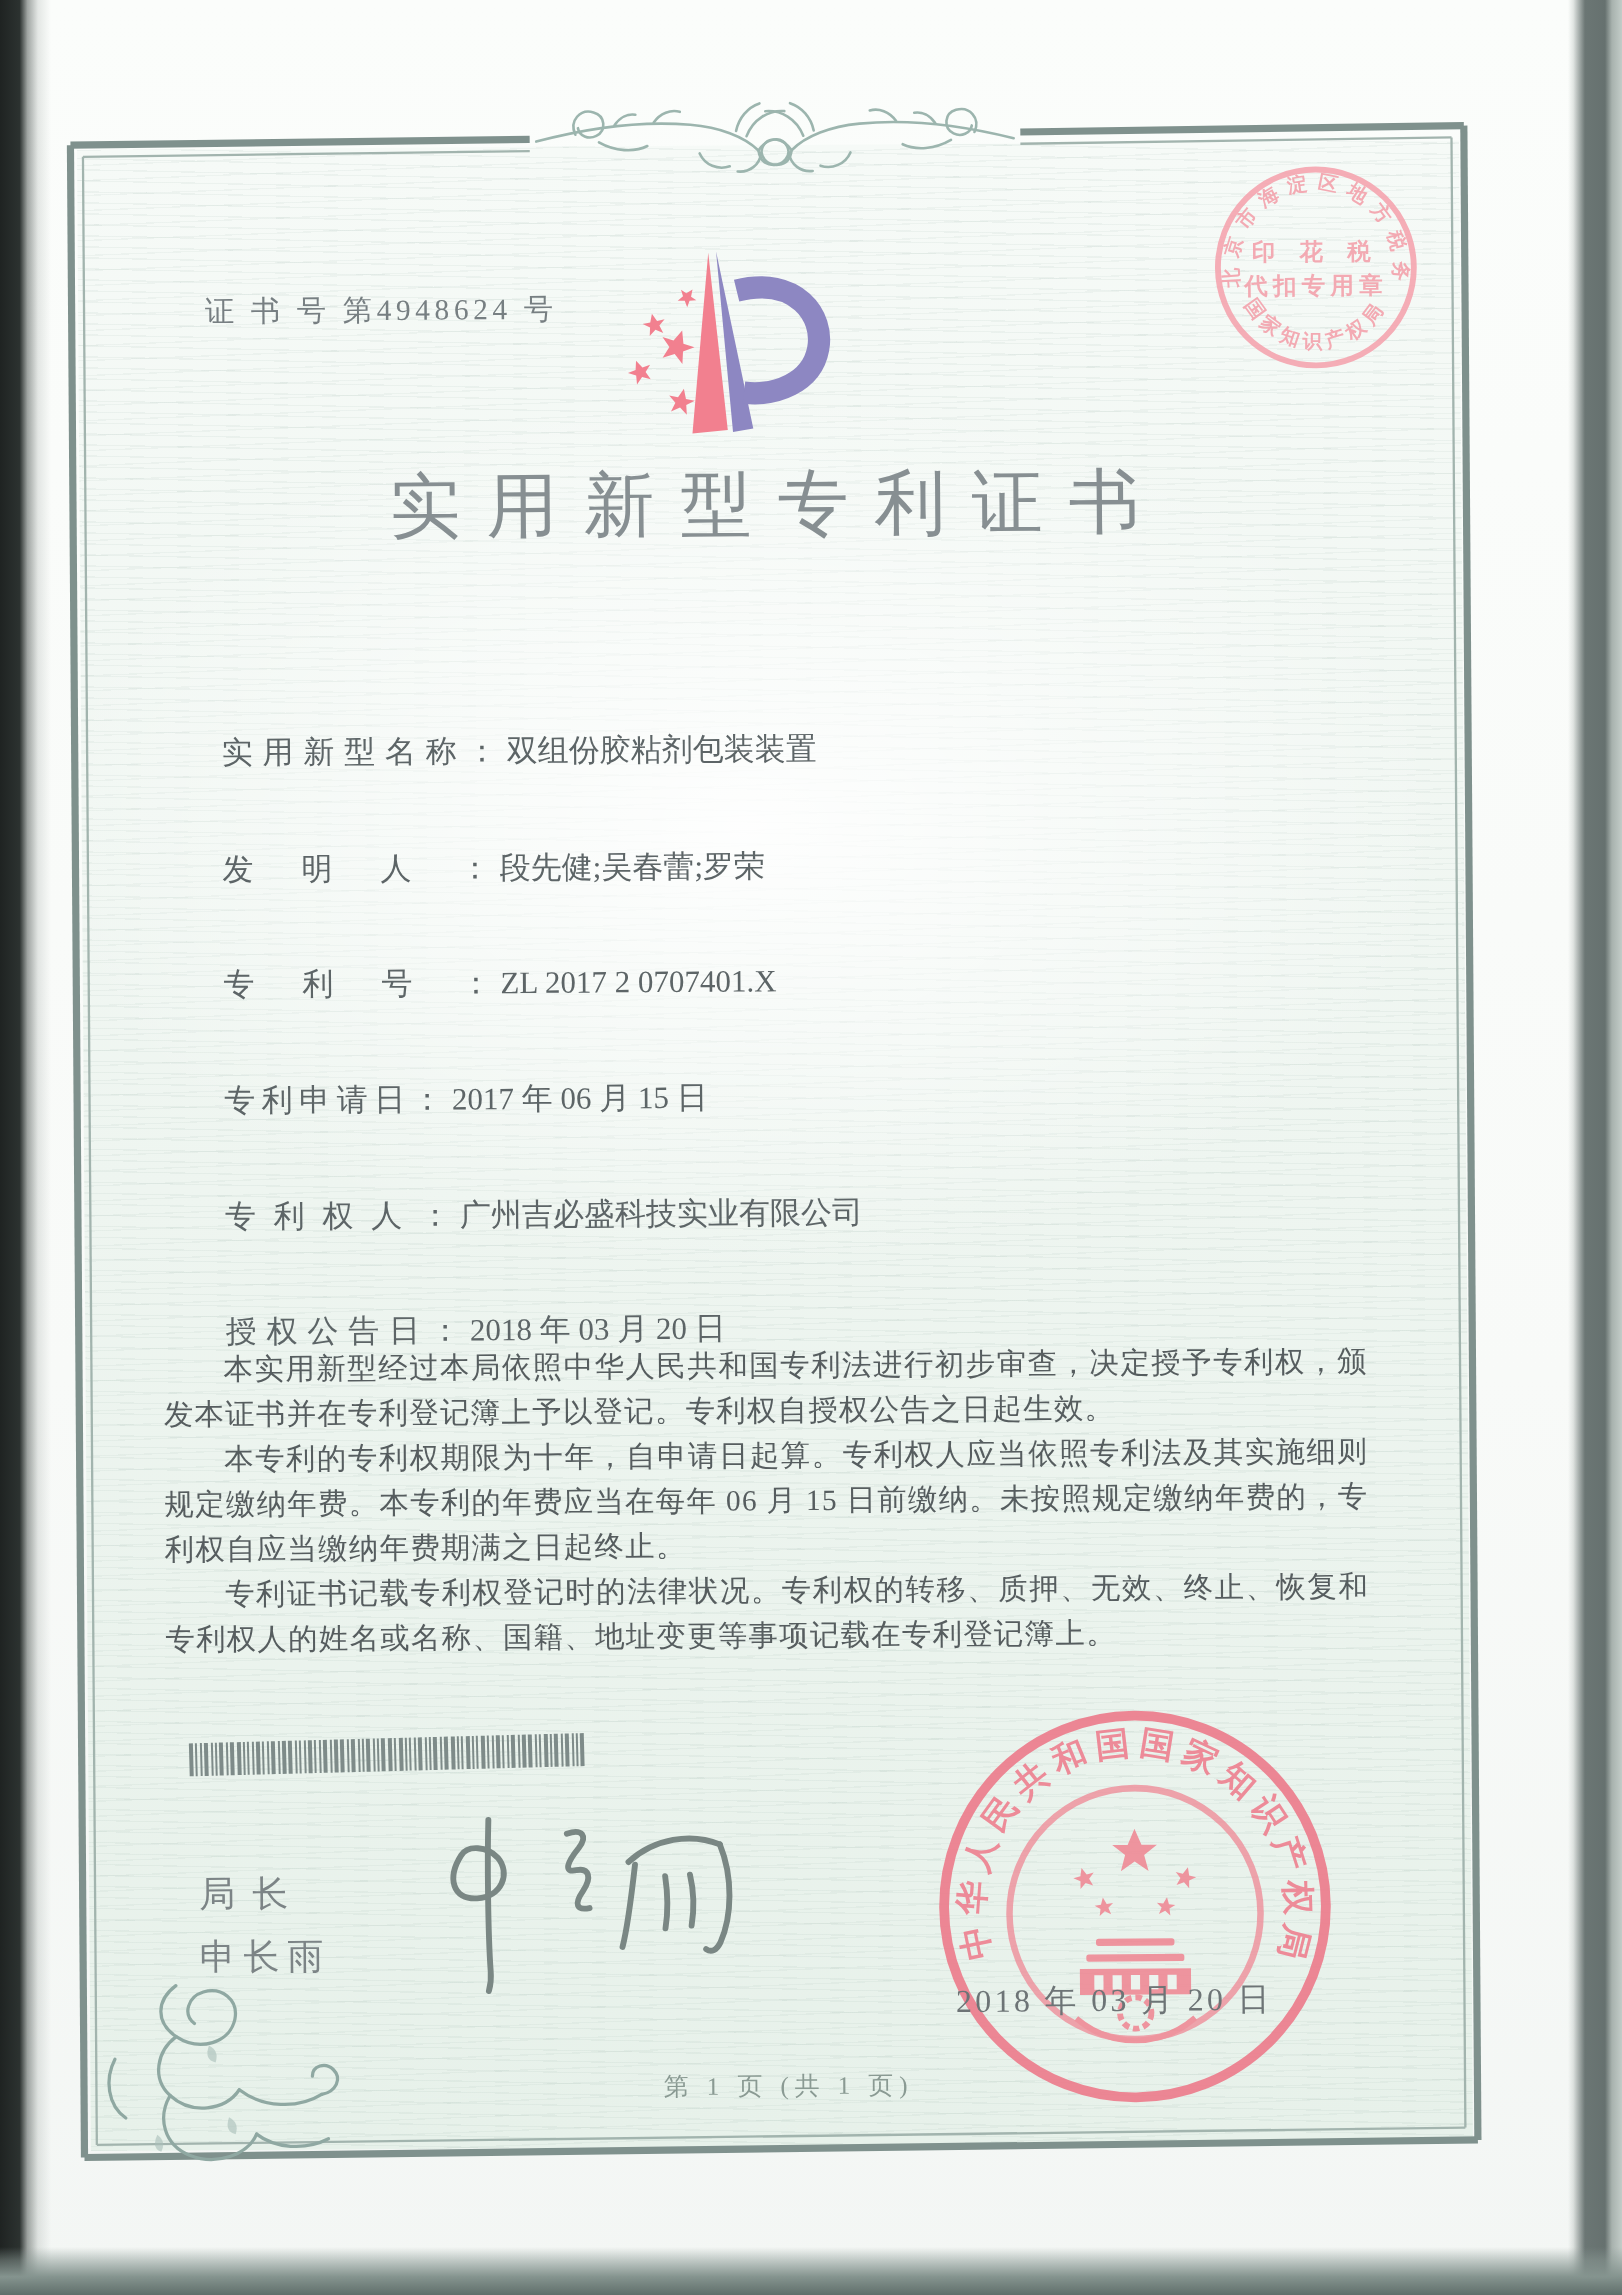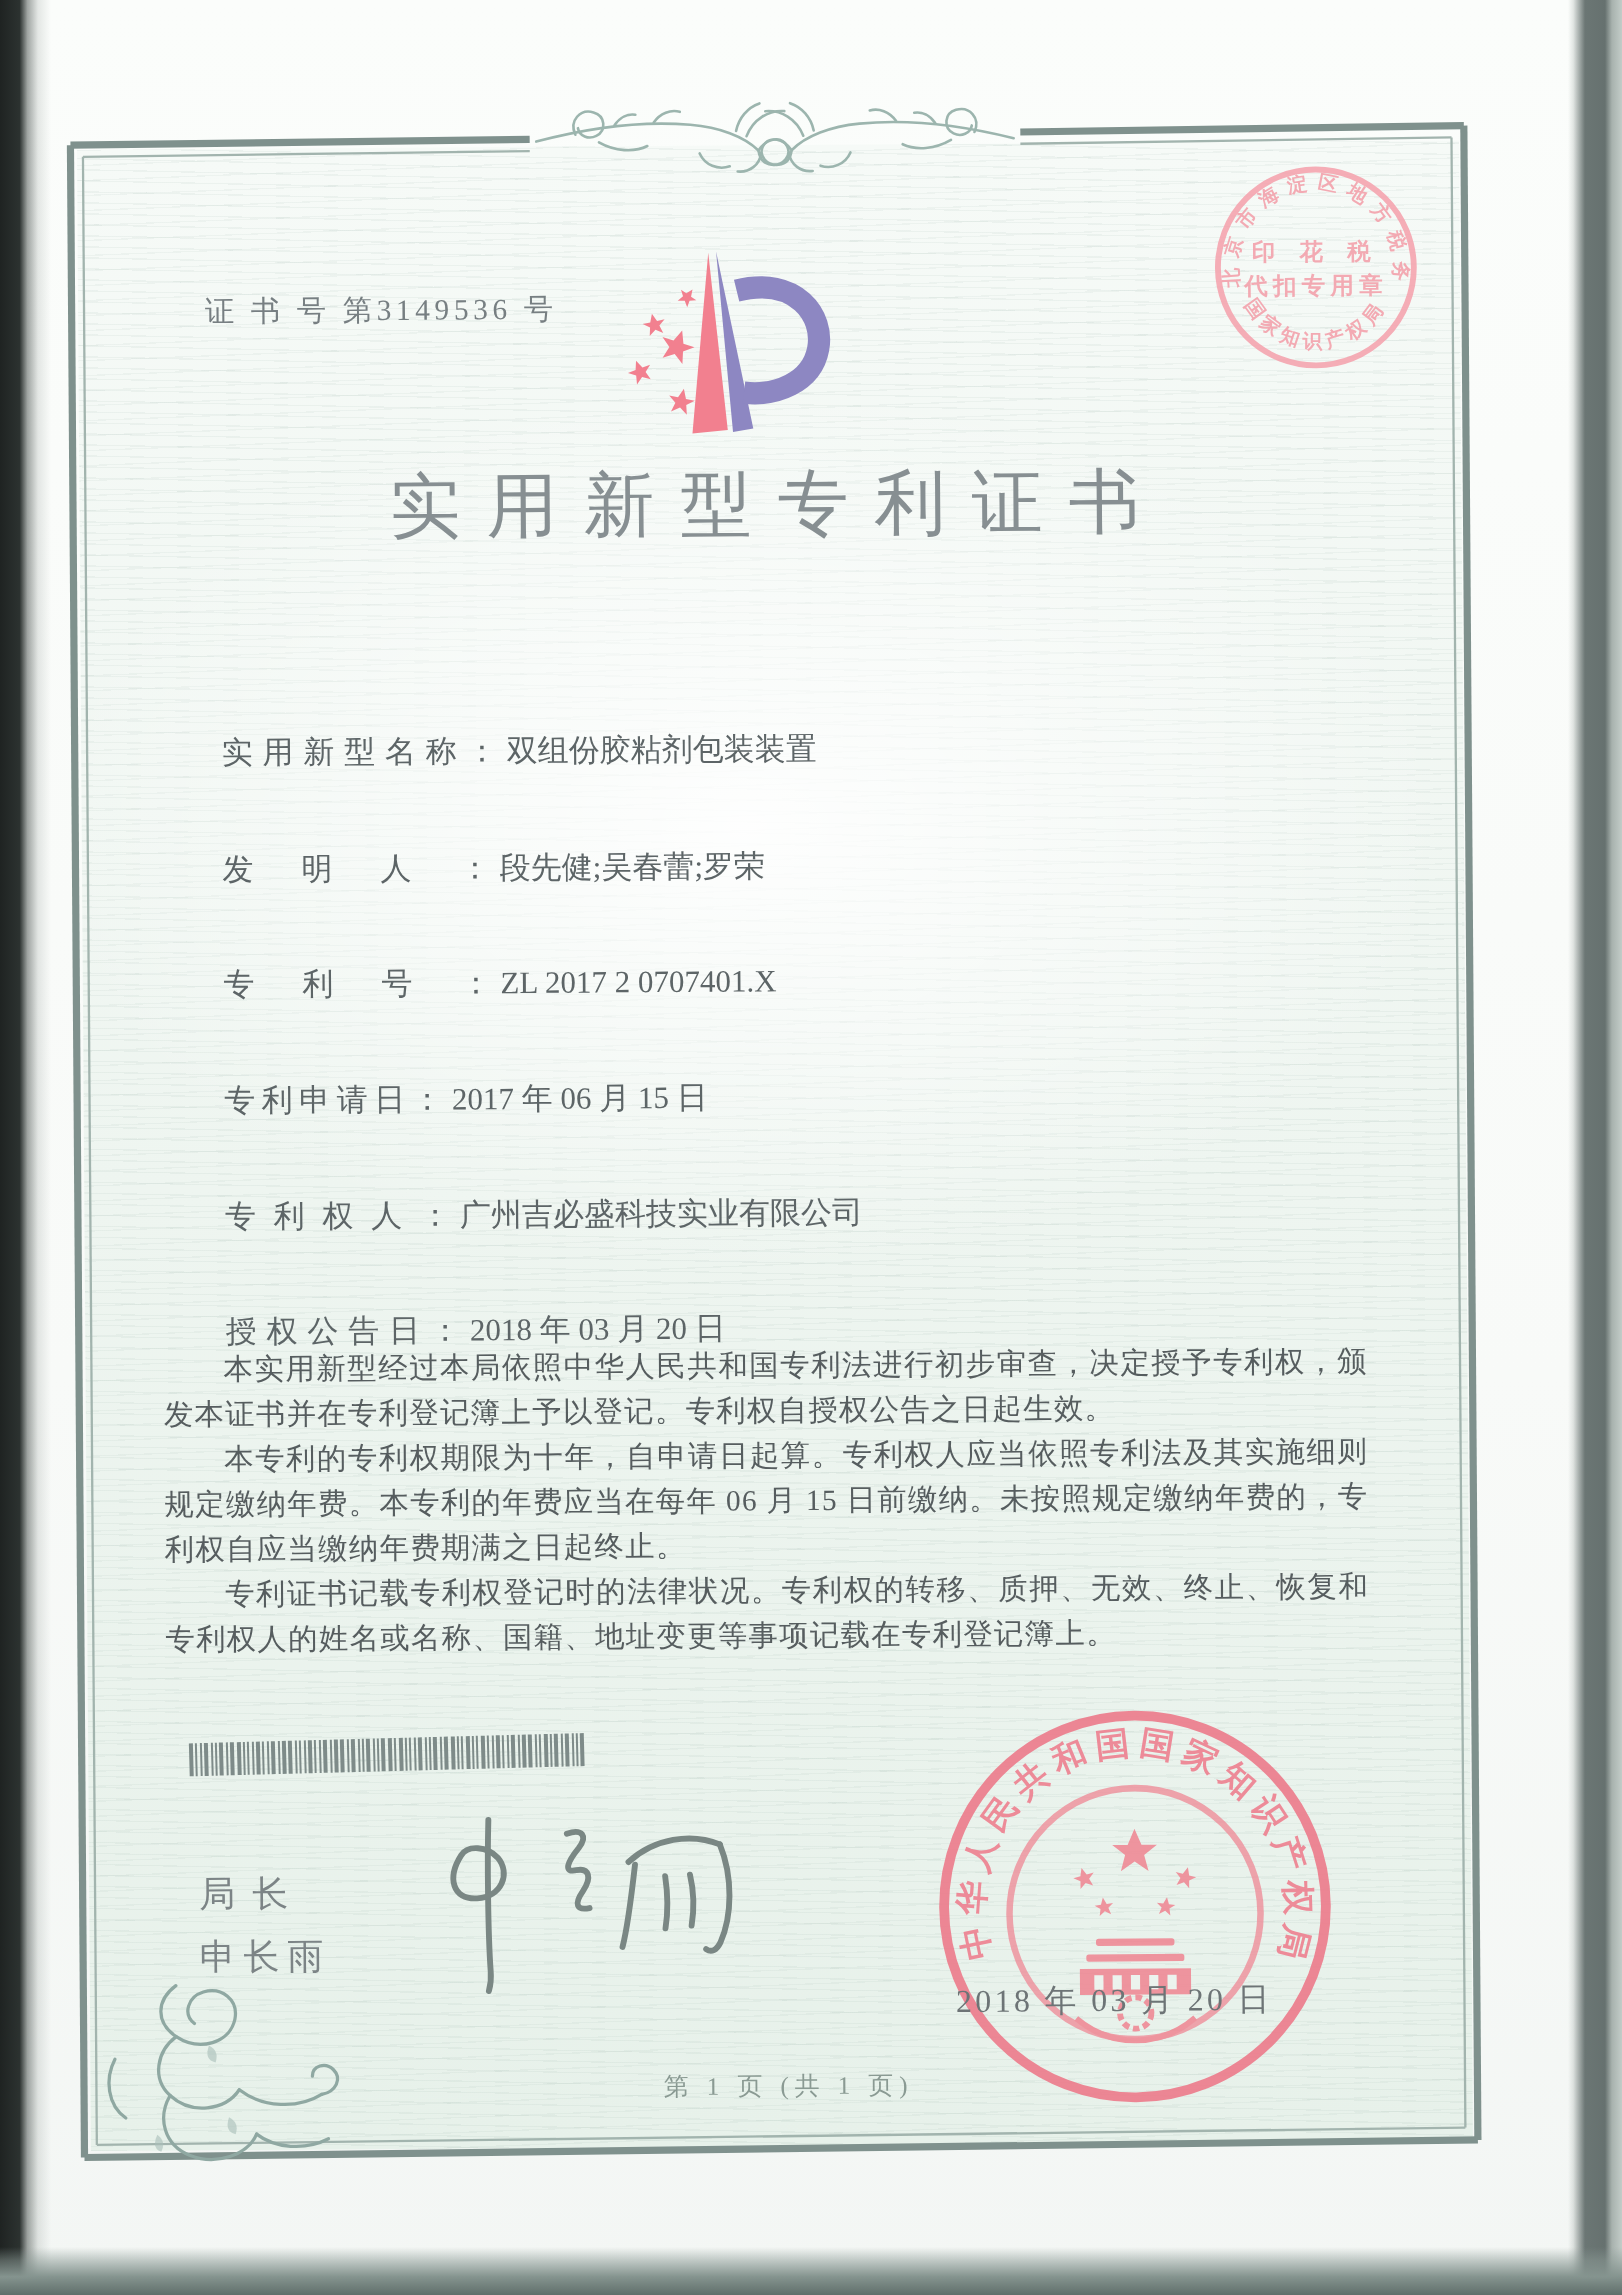--- a/index.html
+++ b/index.html
@@ -113,21 +113,21 @@
         <path d="M56,120 C40,150 44,190 72,210"></path>
       </g>
       <g fill="#a9bfb9" opacity="0.6">
         <path d="M200,100 q16,8 10,26 q-18,-4 -10,-26 Z"></path>
         <path d="M230,210 q16,8 10,26 q-18,-4 -10,-26 Z"></path>
         <path d="M120,236 q14,10 6,26 q-16,-6 -6,-26 Z"></path>
       </g>
     </svg>
 
     <div class="abs certno">
-      <span>证 书 号 第</span><span>3149536</span> <span>号</span>
+      <span>证 书 号 第</span><span>4948624</span> <span>号</span>
     </div>
 
     <svg class="abs" style="left:609px;top:243px" width="262" height="229" viewBox="0 0 400 350">
       <g fill="#f2808f">
         <use href="#star" transform="translate(128,82) scale(1.5) rotate(35)"></use>
         <use href="#star" transform="translate(78,124) scale(1.8) rotate(-12)"></use>
         <use href="#star" transform="translate(112,158) scale(2.7) rotate(18)"></use>
         <use href="#star" transform="translate(56,196) scale(1.9) rotate(-20)"></use>
         <use href="#star" transform="translate(118,242) scale(2.1) rotate(12)"></use>
       </g>

